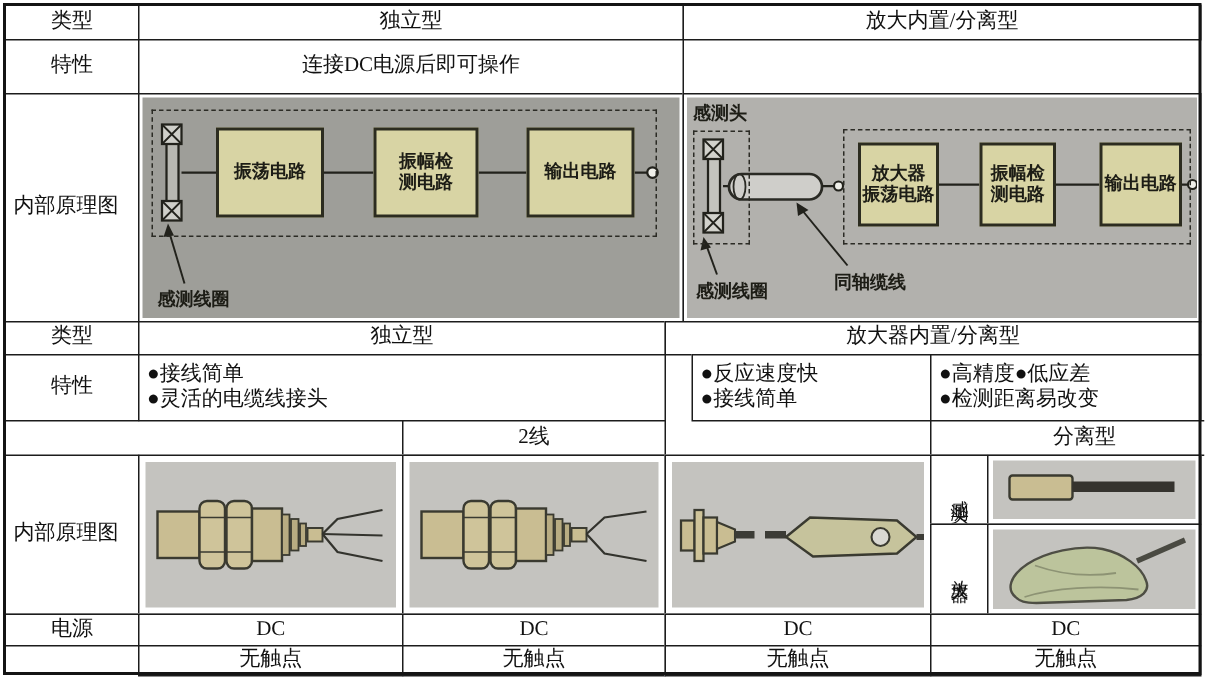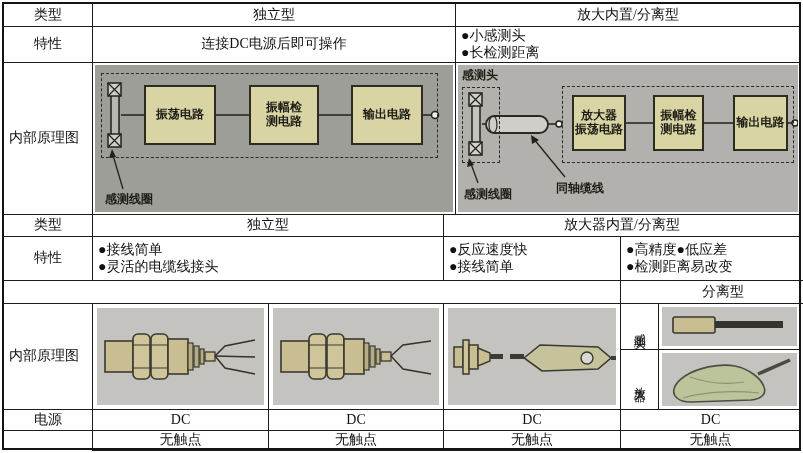--- a/index.html
+++ b/index.html
@@ -27,24 +27,20 @@
 <body>
 
 <div class="stage">
 
   <div class="cell" style="left:3px;top:3px;width:90px;height:24px">类型</div>
   <div class="cell" style="left:92px;top:3px;width:364px;height:24px">独立型</div>
   <div class="cell" style="left:455px;top:3px;width:346px;height:24px">放大内置/分离型</div>
 
   <div class="cell" style="left:3px;top:26px;width:90px;height:37px">特性</div>
   <div class="cell" style="left:92px;top:26px;width:364px;height:37px">连接DC电源后即可操作</div>
-  <div class="cell hleft" style="left:455px;top:26px;width:346px;height:37px">
-    <div class="ml">●小感测头
-●长检测距离</div>
-  </div>
 
   <div class="cell hleft" style="left:3px;top:62px;width:90px;height:153px">内部原理图</div>
 
   <div class="cell" style="left:92px;top:62px;width:364px;height:153px">
     <div class="panel p1" style="left:2px;top:2px;width:358px;height:147px">
       <svg width="358" height="147" viewBox="0 0 358 147">
 
         <rect x="16" y="30" width="8" height="40" fill="#b8b8b2" stroke="#22221c" stroke-width="1.5"></rect>
         <rect x="13" y="18" width="13" height="13" fill="#cfcfc9" stroke="#22221c" stroke-width="1.5"></rect>
         <path d="M13,18 L26,31 M26,18 L13,31" stroke="#22221c" stroke-width="1.2"></path>
@@ -106,29 +102,30 @@
 
   <div class="cell" style="left:3px;top:214px;width:90px;height:23px">类型</div>
   <div class="cell" style="left:92px;top:214px;width:352px;height:23px">独立型</div>
   <div class="cell" style="left:443px;top:214px;width:358px;height:23px">放大器内置/分离型</div>
 
   <div class="cell" style="left:3px;top:236px;width:90px;height:45px">特性</div>
   <div class="cell hleft" style="left:92px;top:236px;width:352px;height:45px">
     <div class="ml">●接线简单
 ●灵活的电缆线接头</div>
   </div>
-  <div class="cell hleft" style="left:443px;top:236px;width:210px;height:45px">
+  <div class="cell hleft" style="left:461px;top:236px;width:210px;height:45px">
     <div class="ml">●反应速度快
 ●接线简单</div>
   </div>
   <div class="cell hleft" style="left:620px;top:236px;width:181px;height:45px">
     <div class="ml">●高精度●低应差
 ●检测距离易改变</div>
   </div>
 
+  <div class="cell" style="left:268px;top:280px;width:176px;height:24px">2线</div>
   <div class="cell" style="left:620px;top:280px;width:206px;height:24px">分离型</div>
 
   <div class="cell hleft" style="left:3px;top:303px;width:90px;height:107px">内部原理图</div>
 
   <div class="cell" style="left:92px;top:303px;width:177px;height:107px">
     <div class="panel pimg" style="left:4px;top:4px;width:167px;height:97px">
       <svg width="167" height="97" viewBox="0 0 167 97">
         <rect x="8" y="33" width="28" height="31" fill="#c9bd92" stroke="#3a3a30" stroke-width="1.6"></rect>
         <rect x="36" y="26" width="17" height="45" rx="5" fill="#cfc49a" stroke="#3a3a30" stroke-width="1.6"></rect>
         <rect x="54" y="26" width="17" height="45" rx="5" fill="#cfc49a" stroke="#3a3a30" stroke-width="1.6"></rect>

